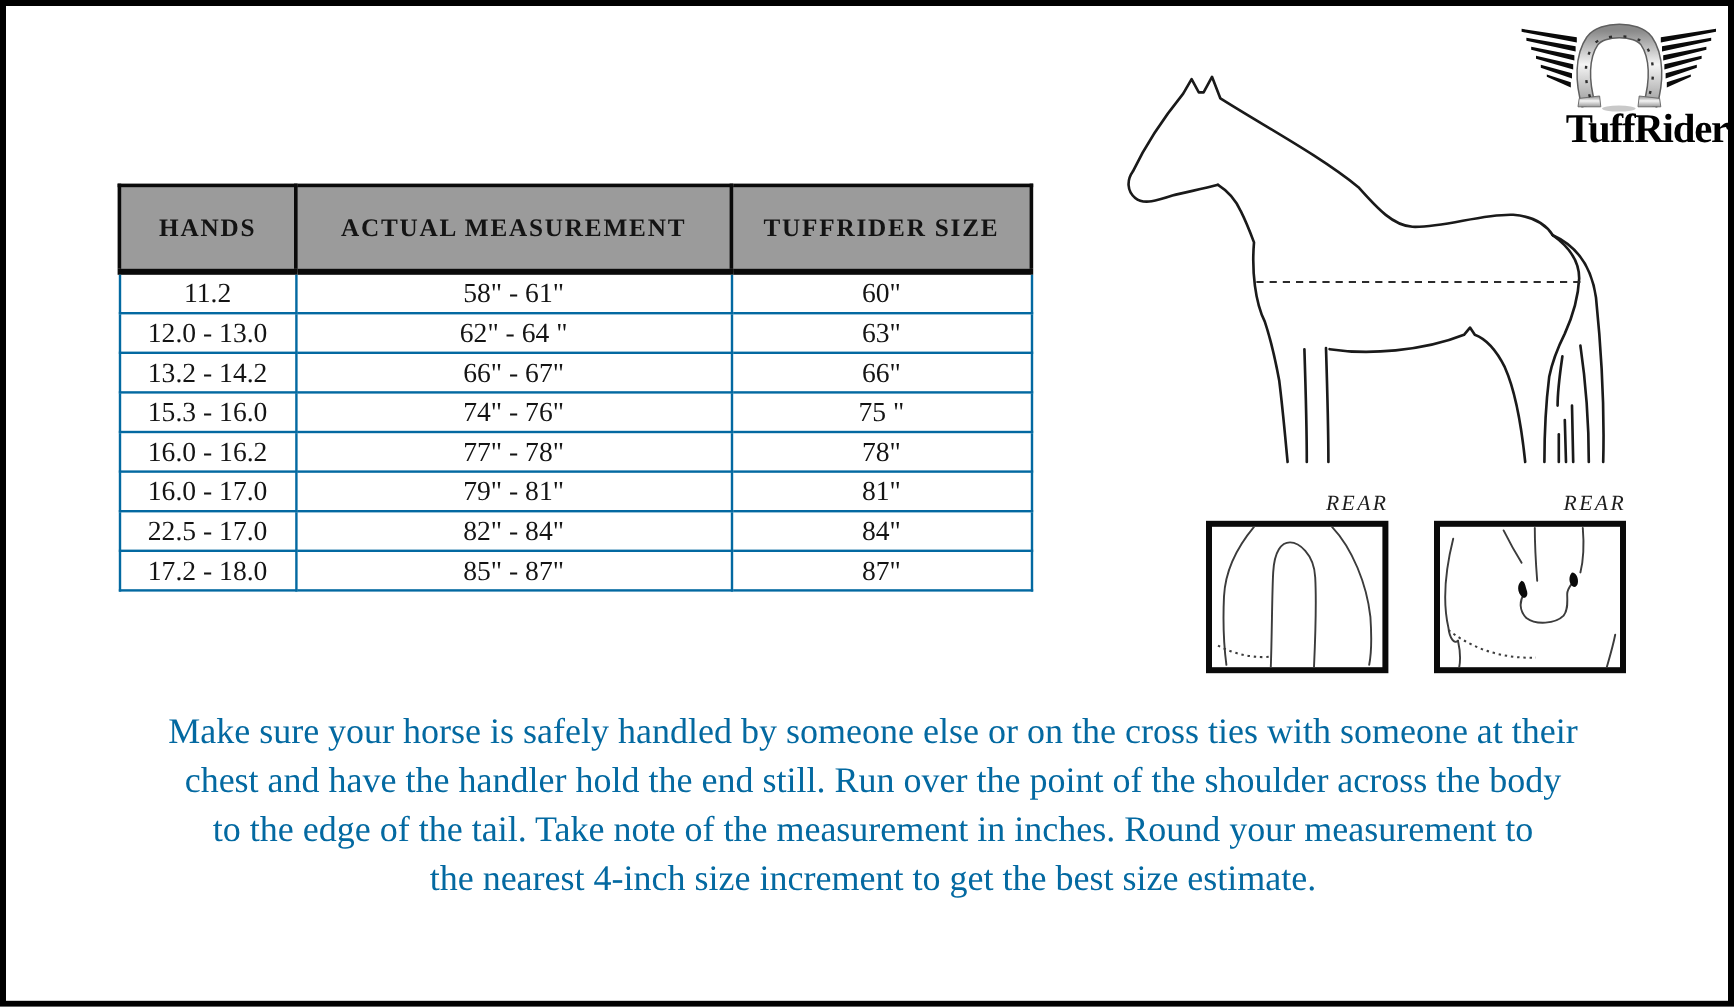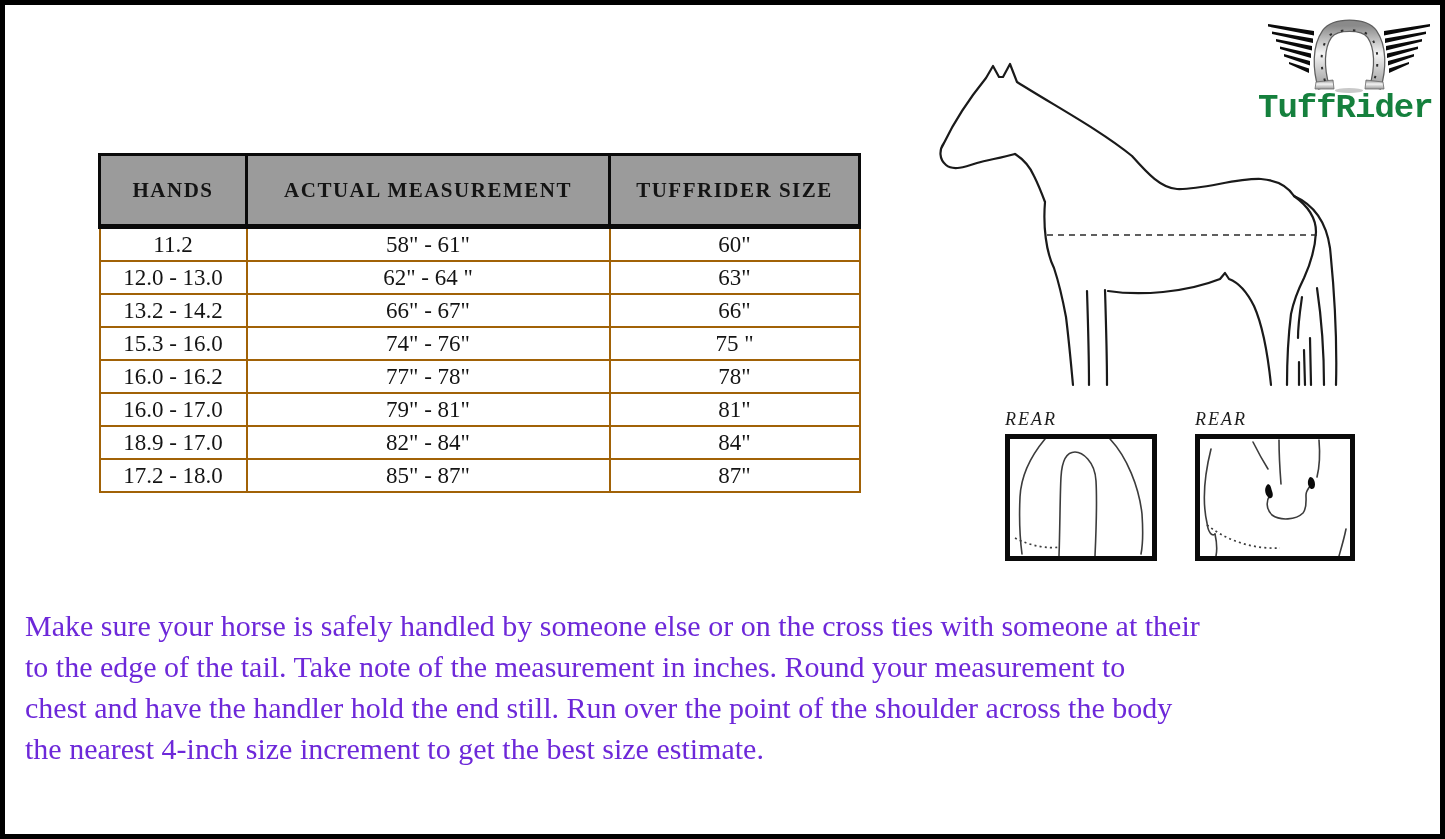--- a/index.html
+++ b/index.html
@@ -7,46 +7,46 @@
   .frame{position:relative;width:1445px;height:839px;box-sizing:border-box;
          border:5px solid #000;background:#fff;overflow:hidden;}
 
   
   .size-table{position:absolute;left:93px;top:108px;width:760px;
               border-collapse:collapse;table-layout:fixed;background:#fff;margin-top:40px;}
   .size-table col.c1{width:147px;} .size-table col.c2{width:363px;} .size-table col.c3{width:250px;}
   .size-table th{background:#9b9b9b;border:3px solid #0a0a0a;border-bottom:5px solid #0a0a0a;
                  height:66px;font-size:21px;font-weight:bold;letter-spacing:1.5px;color:#141414;
                  font-family:"Liberation Serif",serif;text-align:center;}
-  .size-table td{border:2px solid #a16207;height:31px;font-size:23px;text-align:center;
+  .size-table td{border:2px solid #0369a1;height:31px;font-size:23px;text-align:center;
                  color:#141414;padding:0;}
 
   
   .logo{position:absolute;left:1253px;top:10px;width:182px;height:112px;}
   .logo svg{position:absolute;left:0;top:0;}
-  .brand-text{position:absolute;left:0;top:74px;width:182px;text-align:left;
-              font-family:Liberation Mono, monospace;font-weight:bold;font-size:34px;
-              color:#15803d;letter-spacing:-1px;}
+  .brand-text{position:absolute;left:0;top:74px;width:182px;text-align:right;
+              font-family:Liberation Serif, serif;font-weight:bold;font-size:34px;
+              color:#000000;letter-spacing:-1px;}
 
   
   .horse{position:absolute;left:930px;top:55px;}
 
   
-  .inset-label{position:absolute;top:404px;text-align:left;font-style:italic;
+  .inset-label{position:absolute;top:404px;text-align:right;font-style:italic;
                font-size:18px;letter-spacing:2px;color:#1d1d1d;font-family:"Liberation Serif",serif;}
   .label-rear{left:1000px;width:152px;}
   .label-chest{left:1190px;width:160px;}
   .inset-box{position:absolute;top:429px;height:127px;box-sizing:border-box;
              border:5px solid #0a0a0a;background:#fff;}
   .box-rear{left:1000px;width:152px;}
   .box-chest{left:1190px;width:160px;}
 
   
-  .instructions{position:absolute;left:20px;top:600px;width:1405px;
-                font-size:30px;line-height:41px;color:#6d28d9;}
+  .instructions{position:absolute;left:20px;top:584px;width:1405px;text-align:center;
+                font-size:30px;line-height:41px;color:#0369a1;}
 
   .stroke{fill:none;stroke:#1a1a1a;stroke-width:2.2;stroke-linecap:round;stroke-linejoin:round;}
   .thin{fill:none;stroke:#3c3c3c;stroke-width:1.6;stroke-linecap:round;stroke-linejoin:round;}
   .dotted{fill:none;stroke:#3c3c3c;stroke-width:1.7;stroke-dasharray:2,3.2;}
 </style>
 </head>
 <body>
 
 <div class="frame">
 
@@ -88,21 +88,21 @@
         <td>16.0 - 16.2</td>
         <td>77" - 78"</td>
         <td>78"</td>
       </tr>
       <tr>
         <td>16.0 - 17.0</td>
         <td>79" - 81"</td>
         <td>81"</td>
       </tr>
       <tr>
-        <td>18.9 - 17.0</td>
+        <td>22.5 - 17.0</td>
         <td>82" - 84"</td>
         <td>84"</td>
       </tr>
       <tr>
         <td>17.2 - 18.0</td>
         <td>85" - 87"</td>
         <td>87"</td>
       </tr>
     </tbody>
   </table>
@@ -197,18 +197,18 @@
 
       <path d="M68,45 C64,48 64,55 69,59 C72,60 74,57 72,52 C71,49 71,46 68,45 Z" fill="#0a0a0a"></path>
       <path d="M110,38 C107,41 107,47 111,50 C115,51 116,45 114,41 C113,39 112,38 110,38 Z" fill="#0a0a0a"></path>
       <path class="dotted" d="M7,86 C30,104 56,110 80,109"></path>
       <path class="thin" d="M146,90 C144,100 141,110 139,117"></path>
     </svg>
   </div>
 
   <div class="instructions">
     <div>Make sure your horse is safely handled by someone else or on the cross ties with someone at their</div>
+    <div>chest and have the handler hold the end still. Run over the point of the shoulder across the body</div>
     <div>to the edge of the tail. Take note of the measurement in inches. Round your measurement to</div>
-    <div>chest and have the handler hold the end still. Run over the point of the shoulder across the body</div>
     <div>the nearest 4-inch size increment to get the best size estimate.</div>
   </div>
 
 </div>
 
 </body></html>

